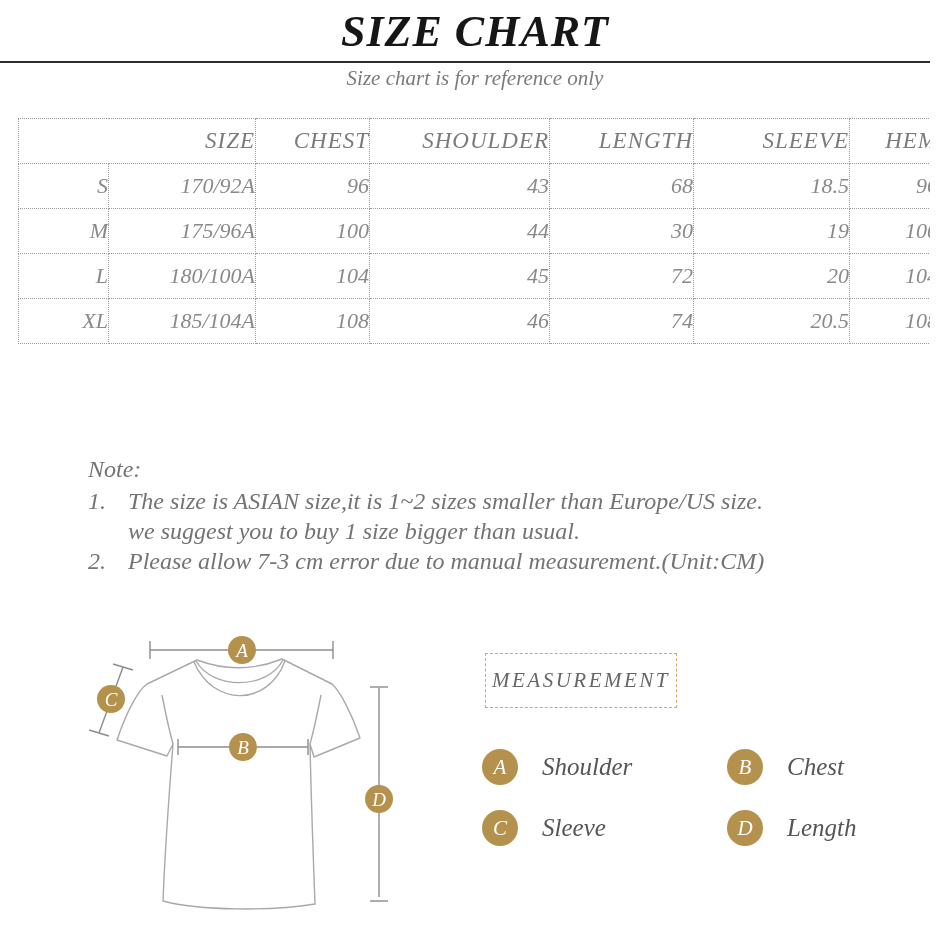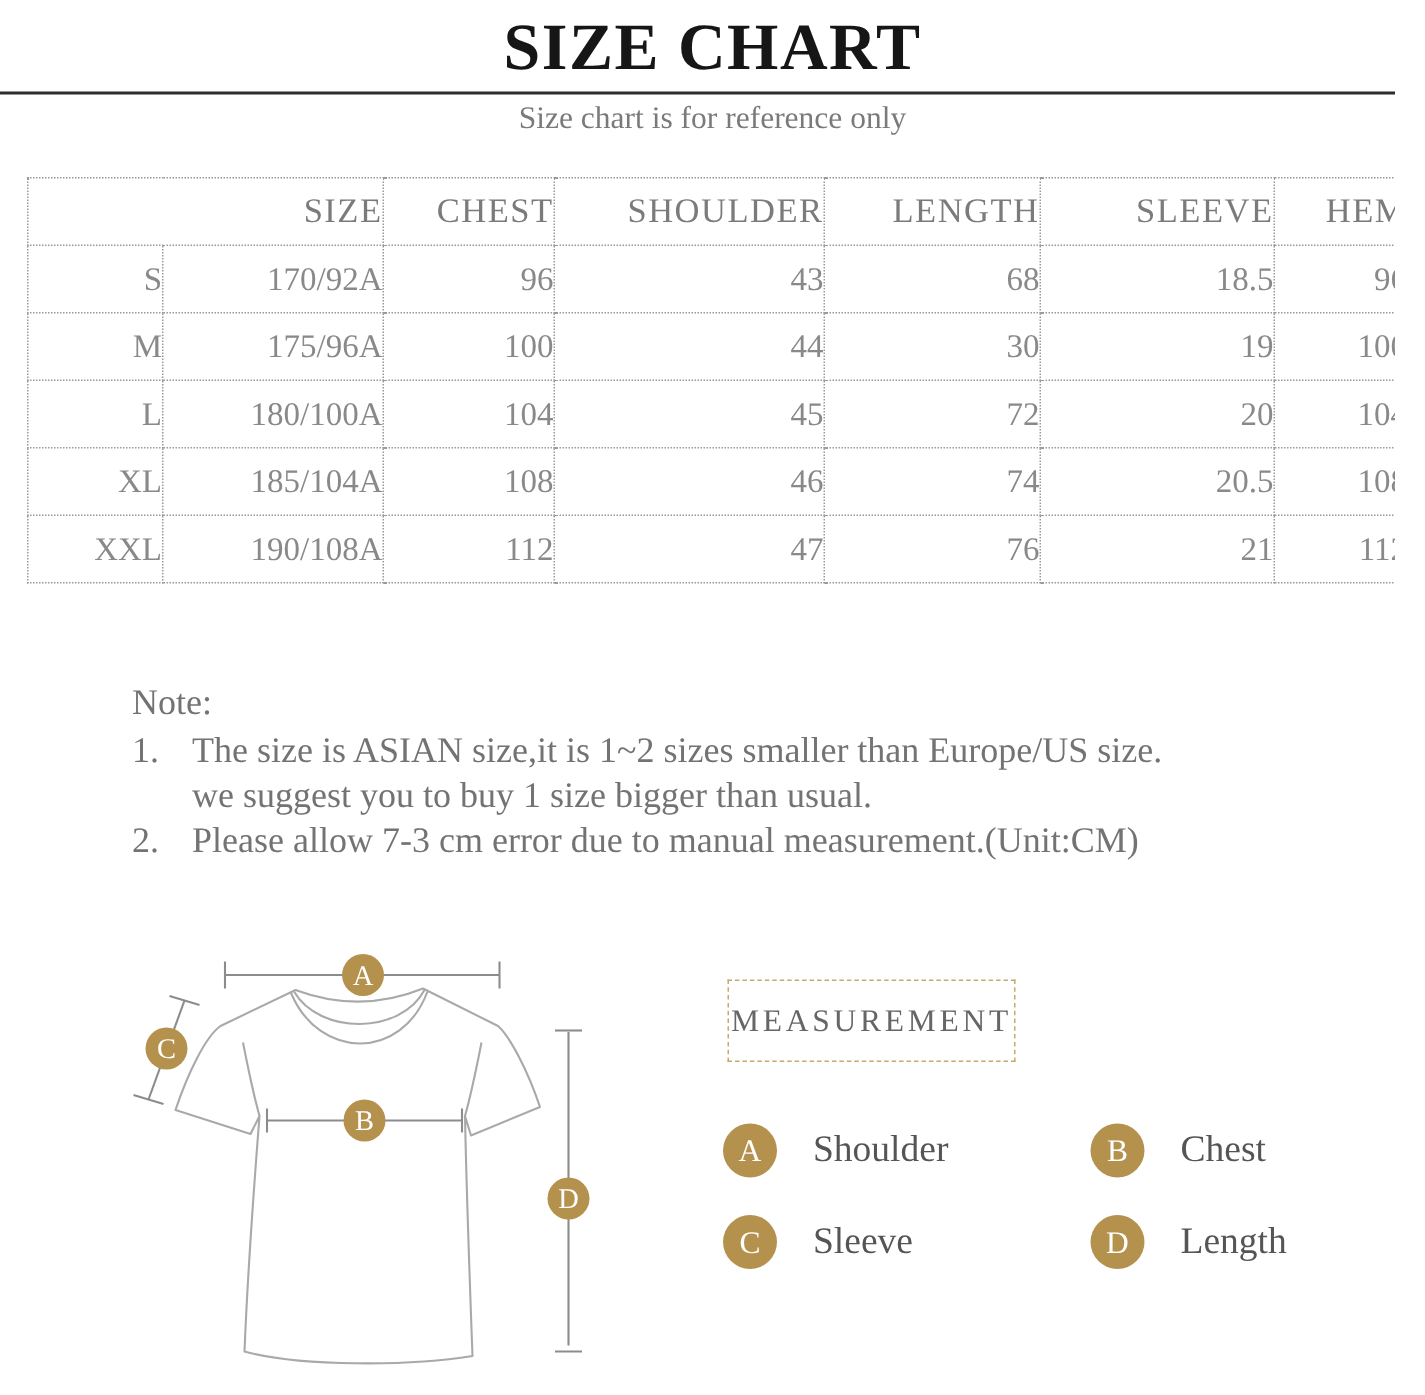--- a/index.html
+++ b/index.html
@@ -1,17 +1,17 @@
 <!DOCTYPE html>
 <html><head>
 <meta charset="utf-8">
 <style>
   html,body{margin:0;padding:0;background:#fff;}
   .canvas{position:relative;width:930px;height:930px;background:#ffffff;overflow:hidden;
-          font-family:"Liberation Serif",serif;}
+          font-family:"Liberation Serif",serif;font-style:italic;}
   
   .page-title{position:absolute;top:6px;left:0;width:950px;text-align:center;
               font-size:44px;font-weight:bold;color:#161616;letter-spacing:1px;}
   .title-divider{position:absolute;top:61px;left:0;width:950px;height:2px;background:#2d2d2d;}
   .page-subtitle{position:absolute;top:66px;left:0;width:950px;text-align:center;
                  font-size:21px;color:#7a7a7a;}
   
   table.size-table{position:absolute;left:18px;top:118px;width:920px;
                    border-collapse:collapse;table-layout:fixed;}
   .size-table th,.size-table td{border:1px dotted #9a9a9a;text-align:right;
@@ -103,29 +103,20 @@
       </tr>
       <tr>
         <td>XL</td>
         <td>185/104A</td>
         <td>108</td>
         <td>46</td>
         <td>74</td>
         <td>20.5</td>
         <td>108</td>
       </tr>
-      <tr>
-        <td>XXL</td>
-        <td>190/108A</td>
-        <td>112</td>
-        <td>47</td>
-        <td>76</td>
-        <td>21</td>
-        <td>112</td>
-      </tr>
     </tbody>
   </table>
 
   <div class="note">
     <div class="note-label">Note:</div>
     <div class="note-item">
       <span class="num">1.</span>
       <span class="txt"><span>The size is ASIAN size,it is 1~2 sizes smaller than Europe/US size.</span><br><span>we suggest you to buy 1 size bigger than usual.</span></span>
     </div>
     <div class="note-item">

